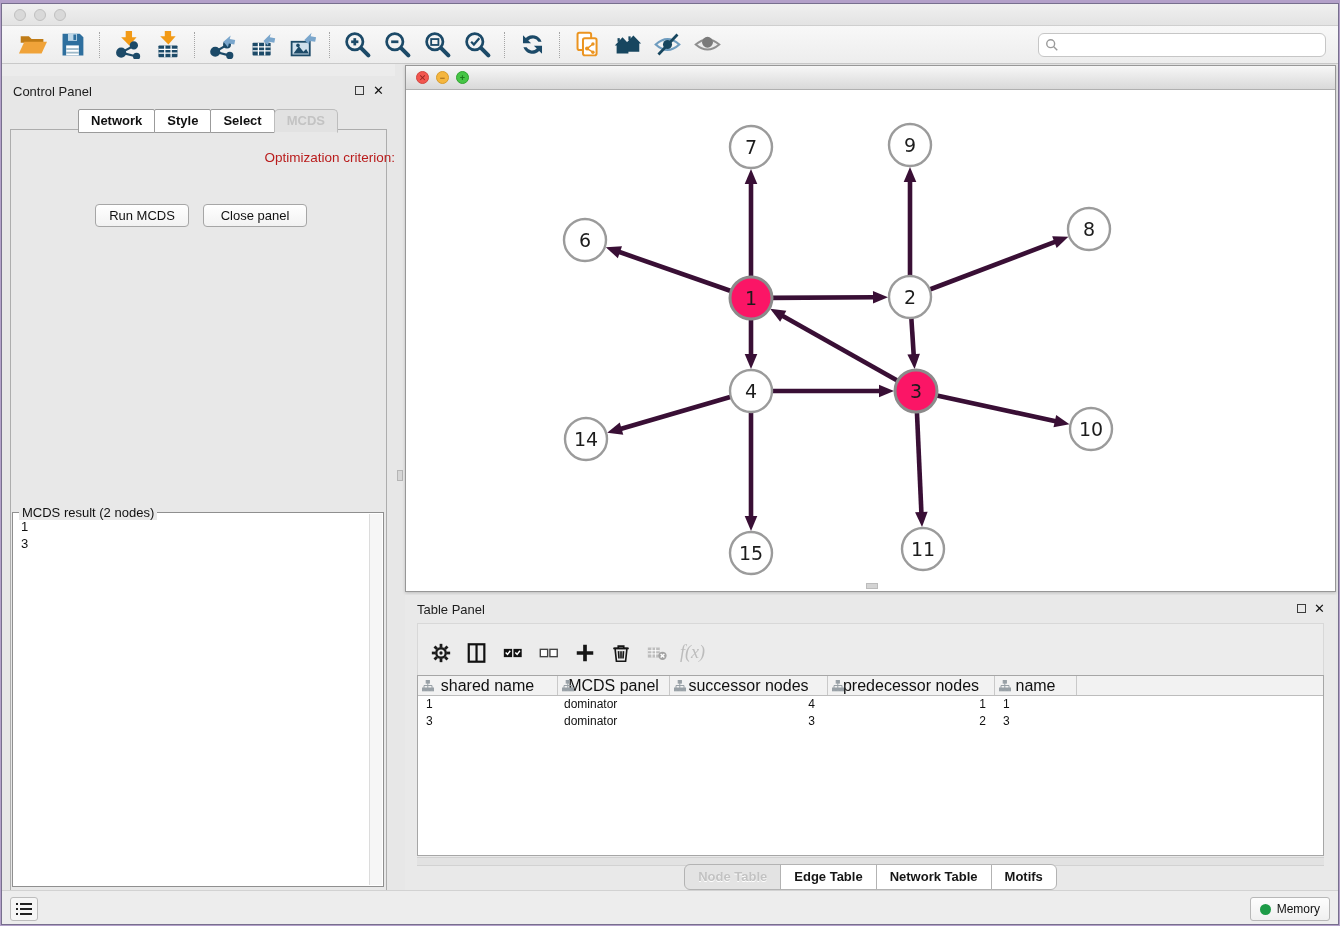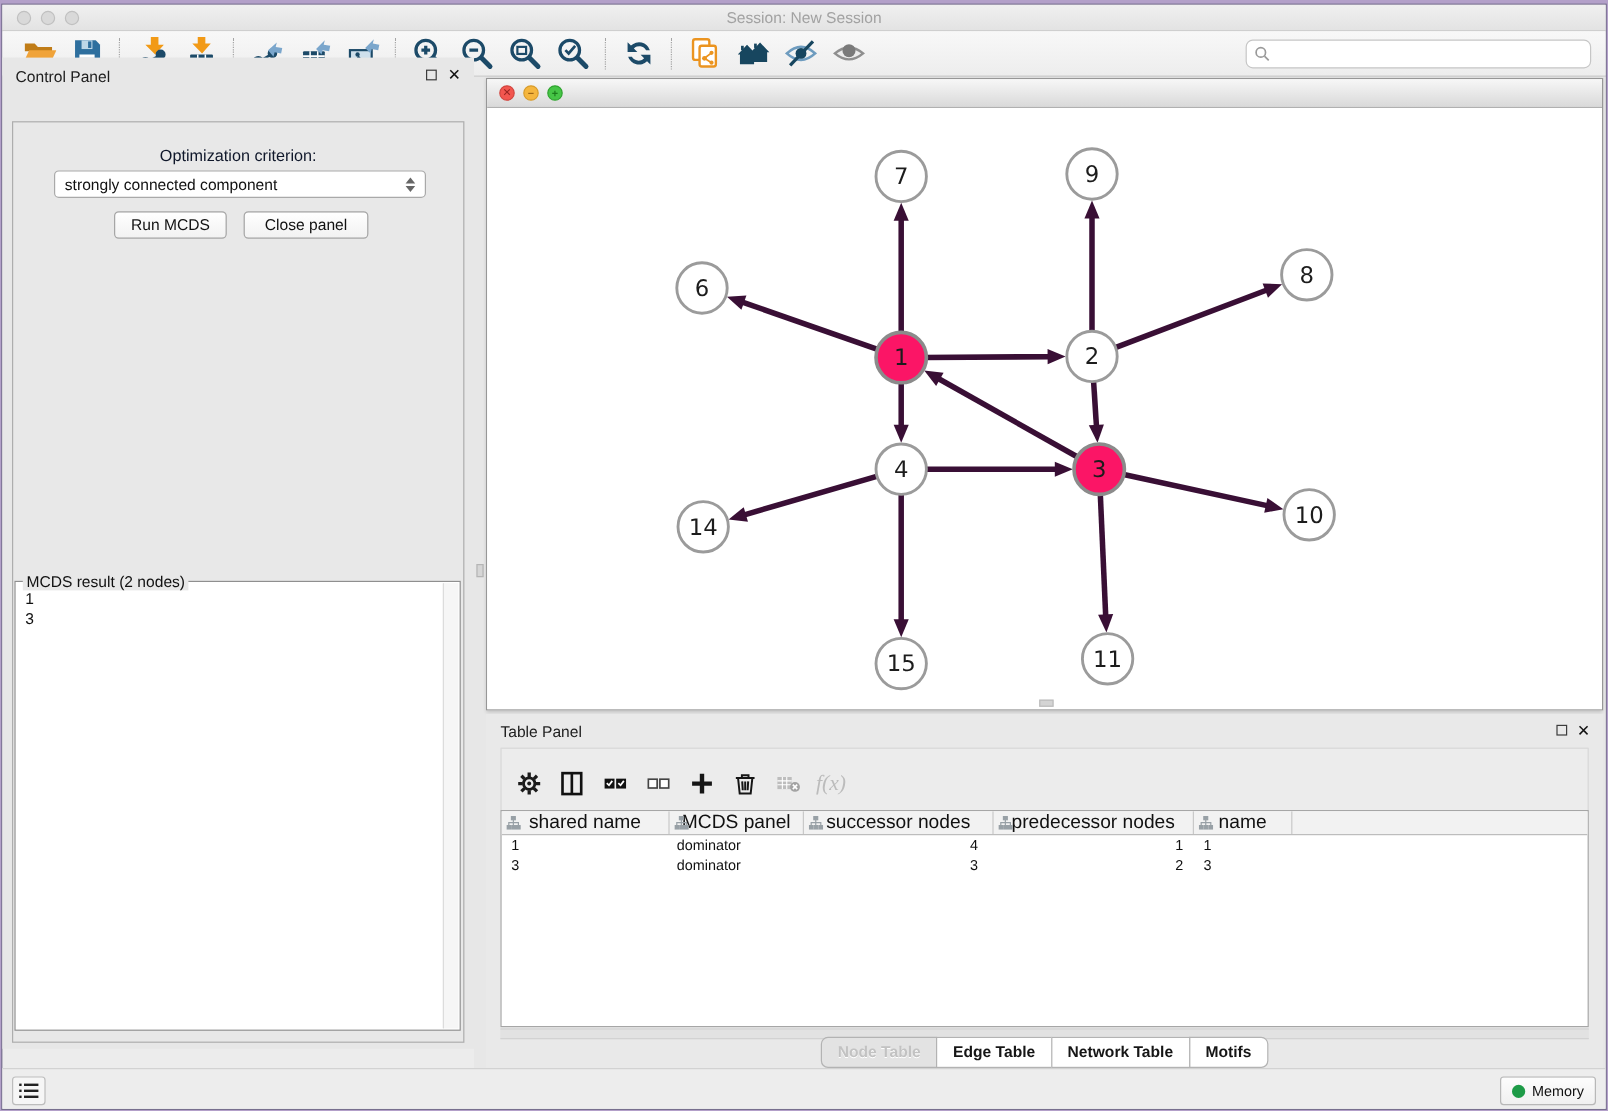--- a/index.html
+++ b/index.html
@@ -16,30 +16,30 @@
   
   .toolbar{position:absolute;left:0;top:22px;width:1336px;height:38px;background:linear-gradient(#f8f8f8,#ededed);border-bottom:1px solid #c9c9c9;display:flex;align-items:center;padding-left:10px}
   .tbb{width:40px;height:32px;border:none;background:transparent;display:flex;align-items:center;justify-content:center;cursor:pointer}
   .tbb svg{width:29px;height:29px}
   .tb-sep{width:1px;height:26px;border-left:1px dotted #a5a5a5;margin:0 7px}
   .tb-spacer{flex:1}
   .searchbox{width:288px;height:24px;margin-right:12px;border:1px solid #c6c6c6;border-radius:6px;background:#fff;display:flex;align-items:center;padding:0 6px;gap:4px}
   .searchbox input{border:none;outline:none;flex:1;font-size:13px;background:transparent}
 
   
-  .control-panel{position:absolute;left:0;top:44px;width:393px;height:826px;background:#e7e7e7}
+  .control-panel{position:absolute;left:0;top:72px;width:393px;height:826px;background:#e7e7e7}
   .cp-title{position:absolute;left:11px;top:8px;font-size:13px;color:#1d1d1d}
   .float-ico{position:absolute;width:9px;height:9px;border:1.5px solid #3c3c3c;background:transparent}
   .close-ico{position:absolute;font-size:13px;font-weight:bold;color:#111;line-height:13px}
   .cp-float{right:31px;top:10px}.cp-close{right:11px;top:8px}
   .cp-tabs{position:absolute;left:76px;top:33px;display:flex;z-index:3}
   .cp-tab{font-size:13px;font-weight:600;color:#101010;background:#fff;border:1px solid #9b9b9b;padding:3px 12px 4px;margin-right:-1px;border-radius:2px 2px 0 0;cursor:pointer}
   .cp-tab.selected{background:#e2e2e2;color:#c3c3c3;border-color:#bdbdbd;border-bottom-color:#e8e8e8;border-radius:5px 5px 0 0}
   .cp-body{position:absolute;left:8px;top:53px;width:377px;height:768px;border:1px solid #adadad;background:#e8e8e8}
-  .opt-label{position:absolute;left:0;width:100%;top:74px;text-align:center;font-size:13.5px;color:#0f172a}
+  .opt-label{position:absolute;left:0;width:100%;top:74px;text-align:right;font-size:13.5px;color:#b91c1c}
   .cp-select{position:absolute;left:43px;top:94px;width:310px;height:23px;background:#fff;border:1px solid #a9a9a9;border-radius:4px;display:flex;align-items:center;padding:0 8px;font-size:13px;color:#111;cursor:pointer}
   .cp-select .sel-label{flex:1}
   .stepper{display:flex;flex-direction:column;gap:2px;align-items:center}
   .stepper b{width:0;height:0;border-left:4px solid transparent;border-right:4px solid transparent}
   .stepper .up{border-bottom:5px solid #666}
   .stepper .down{border-top:5px solid #666}
   .cp-btn{position:absolute;top:128px;height:23px;background:linear-gradient(#ffffff,#f2f2f2);border:1px solid #a6a6a6;border-radius:4px;font-size:13px;color:#111;cursor:pointer;font-family:inherit}
   .btn-run{left:93px;width:94px}
   .btn-close{left:201px;width:104px}
   .result-group{position:absolute;left:10px;top:436px;width:372px;height:375px;border:1px solid #8f8f8f;background:#fff}
@@ -101,21 +101,20 @@
 <body>
 
 <div class="app">
 
   <div class="titlebar">
     <div class="tl-group">
       <span class="tl"></span>
       <span class="tl"></span>
       <span class="tl"></span>
     </div>
-    <div class="win-title">Session: New Session</div>
   </div>
 
   <div class="toolbar">
     <button class="tbb">
         <svg viewBox="0 0 32 32">
           <path d="M3 7h9l3 3h13v4H3z" fill="#c07c17"></path>
           <path d="M1 26l6-13h25l-6 13z" fill="#f0a339"></path>
         </svg>
       </button>
     <button class="tbb">
@@ -268,29 +267,28 @@
           <line x1="10" y1="10" x2="14" y2="14" stroke="#9a9a9a" stroke-width="1.6"></line>
         </svg>
       <input value="" style="">
     </div>
   </div>
 
   <div class="control-panel">
     <div class="cp-title">Control Panel</div>
     <span class="float-ico cp-float"></span>
     <span class="close-ico cp-close">✕</span>
+    <div class="cp-tabs" id="cp-tabs">
+        <div class="cp-tab">Network</div>
+        <div class="cp-tab">Style</div>
+        <div class="cp-tab">Select</div>
+        <div class="cp-tab selected">MCDS</div>
+      </div>
     <div class="cp-body"></div>
     <div class="opt-label">Optimization criterion:</div>
-    <div class="cp-select">
-      <span class="sel-label">strongly connected component</span>
-      <span class="stepper">
-          <b class="up"></b>
-          <b class="down"></b>
-        </span>
-    </div>
     <button class="cp-btn btn-run">Run MCDS</button>
     <button class="cp-btn btn-close">Close panel</button>
     <div class="result-group">
       <span class="result-legend">MCDS result (2 nodes)</span>
       <div class="result-text" id="result-text">1
 3</div>
       <div class="result-scroll"></div>
     </div>
   </div>
 

